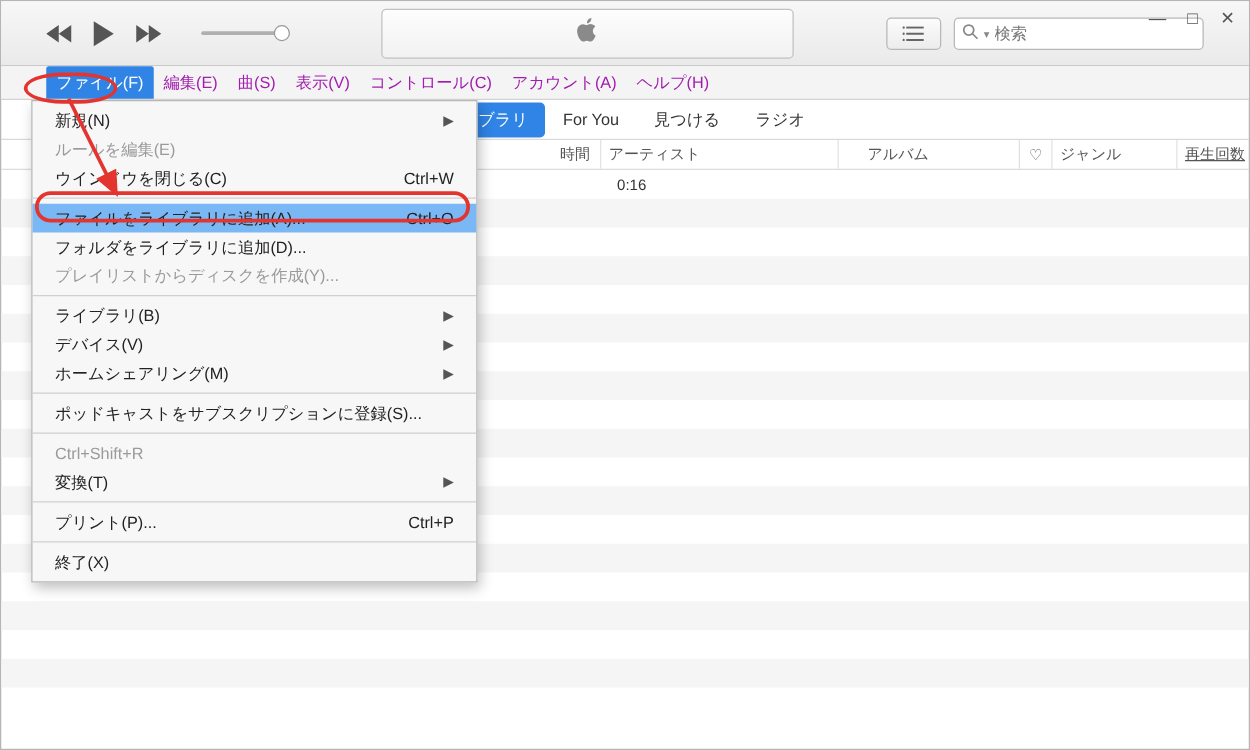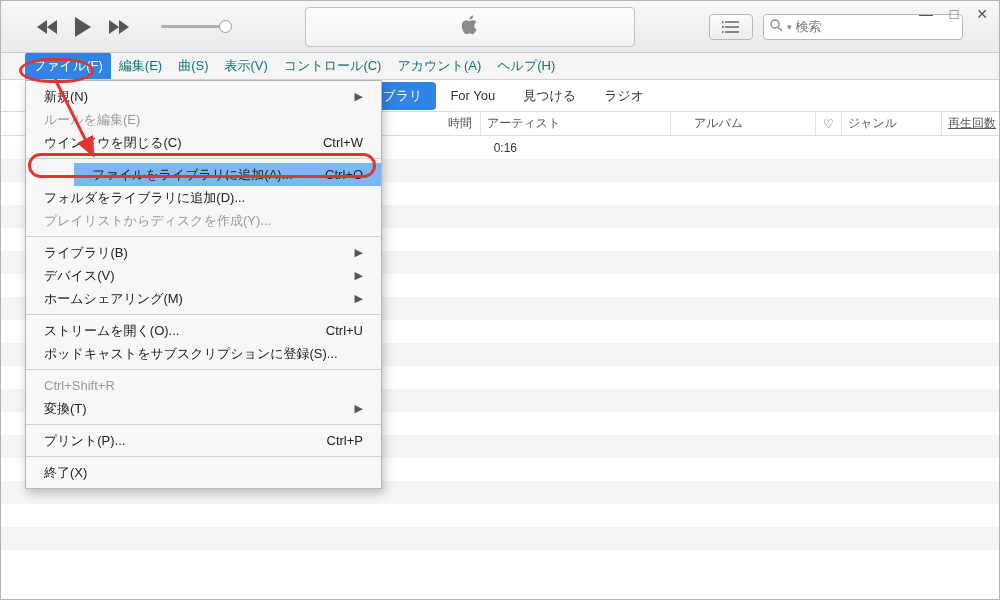--- a/index.html
+++ b/index.html
@@ -14,22 +14,22 @@
   .vol-knob { position:absolute; right:-1px; top:-5px; width:13px; height:13px; background:#fff; border:1px solid #999; border-radius:50%; }
   .center-display { flex:1; display:flex; align-items:center; justify-content:center; height:100%; }
   .center-box { width:330px; height:40px; border:1px solid #c2c2c2; border-radius:4px; background:linear-gradient(#fdfdfd,#f2f2f2); display:flex; align-items:center; justify-content:center; color:#888; }
   .right-tools { display:flex; align-items:center; gap:10px; padding-right:36px; }
   .list-btn { width:44px; height:26px; border:1px solid #b8b8b8; border-radius:4px; background:linear-gradient(#fcfcfc,#ececec); display:flex; align-items:center; justify-content:center; color:#666; }
   .search-box { width:200px; height:26px; border:1px solid #b8b8b8; border-radius:4px; background:#fff; display:flex; align-items:center; padding:0 6px; gap:4px; color:#888; font-size:13px;}
   .search-input { border:none; outline:none; flex:1; font-size:13px; color:#333; background:transparent;}
   .win-controls { position:absolute; top:4px; right:8px; display:flex; gap:10px; color:#555; font-size:14px;}
   .win-ctl { width:18px; height:18px; display:flex; align-items:center; justify-content:center; }
   
-  .menu-bar { height:27px; background:#f4f4f4; border-bottom:1px solid #d2d2d2; display:flex; align-items:stretch; font-size:13px; padding-left:24px; position:relative; z-index:30;}
-  .menu-item { padding:0 8px; display:flex; align-items:center; color:#0f766e; position:relative;}
+  .menu-bar { height:27px; background:#f4f4f4; border-bottom:1px solid #d2d2d2; display:flex; align-items:stretch; font-size:13px; padding-left:36px; position:relative; z-index:30;}
+  .menu-item { padding:0 8px; display:flex; align-items:center; color:#a21caf; position:relative;}
   .menu-item.active { background:#2f84e6; color:#fff; border-radius:2px 2px 0 0;}
   
   .tabs-row { height:32px; border-bottom:1px solid #d9d9d9; display:flex; align-items:center; justify-content:center; gap:0; font-size:13px; color:#333; }
   .tab { padding:5px 14px; }
   .tab.selected { background:#2f84e6; color:#fff; border-radius:4px; }
   
   .table-header { height:24px; border-bottom:1px solid #dcdcdc; display:flex; align-items:center; font-size:12px; color:#555; }
   .th { border-right:1px solid #e2e2e2; height:100%; display:flex; align-items:center; padding-left:6px; }
   .th0{width:234px; border-right:none;}
   .th-time{width:246px; justify-content:flex-end; padding-right:8px;}
@@ -42,21 +42,21 @@
   .table-body { height:443px; overflow:hidden; }
   .row { height:23px; display:flex; align-items:center; font-size:12px; color:#333;padding-left:44px;}
   .row.alt { background:#f5f5f5; }
   .cell0{width:234px;}
   .cell-time{width:246px; text-align:right; padding-right:8px;}
   .cell-rest{flex:1;}
   
   .dropdown { position:absolute; left:24px; top:79px; width:357px; background:#f7f7f7; border:1px solid #b7b7b7; box-shadow:2px 4px 10px rgba(0,0,0,.25); z-index:20; font-size:13px; padding:4px 0;}
   .dd-item { height:23px; display:flex; align-items:center; justify-content:space-between; padding:0 18px; color:#222; position:relative;}
   .dd-item.disabled { color:#9a9a9a; }
-  .dd-item.highlight { background:#7ab8f5;margin-left:48px; }
+  .dd-item.highlight { background:#7ab8f5; }
   .dd-sep { height:1px; background:#d0d0d0; margin:4px 0; }
   .dd-arrow { color:#555; font-size:11px;}
   
   .annot { position:absolute; border:3px solid #e3342f; border-radius:50%/60%; pointer-events:none; z-index:40;}
   .annot1 { left:18px; top:57px; width:75px; height:25px; }
   .annot2 { left:27px; top:152px; width:348px; height:25px; border-radius:14px;}
   svg.arrow { position:absolute; left:48px; top:74px; z-index:41; pointer-events:none;}
 </style>
 </head>
 <body>
@@ -279,24 +279,20 @@
       <div class="dd-item">
         <span>デバイス(V)</span>
         <span class="dd-arrow">▶</span>
       </div>
       <div class="dd-item">
         <span>ホームシェアリング(M)</span>
         <span class="dd-arrow">▶</span>
       </div>
       <div class="dd-sep"></div>
       <div class="dd-item">
-        <span>ストリームを開く(O)...</span>
-        <span>Ctrl+U</span>
-      </div>
-      <div class="dd-item">
         <span>ポッドキャストをサブスクリプションに登録(S)...</span>
       </div>
       <div class="dd-sep"></div>
       <div class="dd-item disabled">
         <span>Ctrl+Shift+R</span>
       </div>
       <div class="dd-item">
         <span>変換(T)</span>
         <span class="dd-arrow">▶</span>
       </div>

